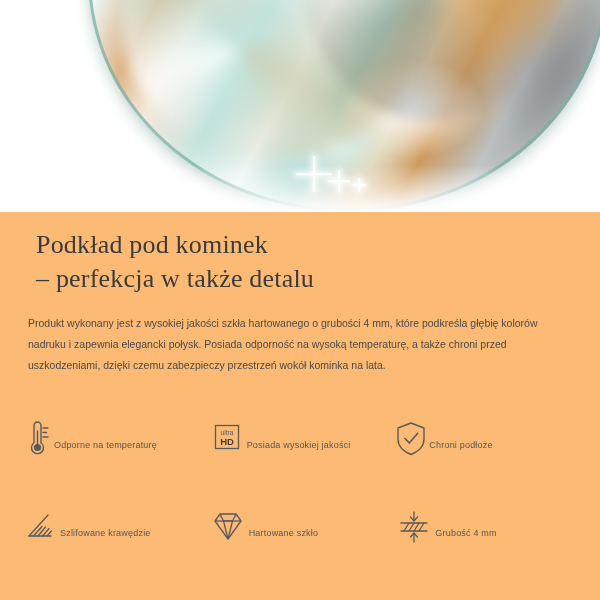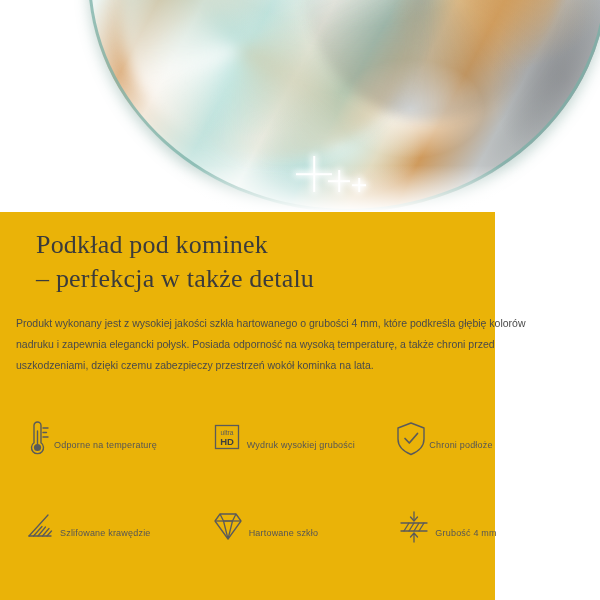--- a/index.html
+++ b/index.html
@@ -4,22 +4,22 @@
 <style>
   * { box-sizing: border-box; margin: 0; padding: 0; }
   html, body {
     width: 600px; height: 600px;
     background: #ffffff;
     font-family: "Liberation Sans", sans-serif;
     overflow: hidden;
   }
   .page {
     position: relative;
-    width: 495px; height: 600px;
-    background: #eab308;
+    width: 600px; height: 600px;
+    background: #fdba74;
   }
 
   
   .hero {
     position: absolute;
     top: 0; left: 0;
     width: 600px; height: 212px;
     overflow: hidden;
     background: #ffffff;
   }
@@ -122,21 +122,21 @@
     font-family: "Liberation Serif", serif;
     font-size: 26px;
     line-height: 1.32;
     color: #3b3b3b;
     font-weight: 400;
     padding: 16px 36px 0 36px;
     letter-spacing: 0.2px;
   }
   .headline .l2 { display: block; }
   .body-copy {
-    padding: 16px 36px 0 16px;
+    padding: 16px 36px 0 28px;
     font-size: 10.5px;
     line-height: 2.0;
     color: #4a4a4a;
   }
   .body-copy p { margin: 0; }
 
   
   .features {
     position: absolute;
     left: 0; top: 392px;
@@ -213,21 +213,21 @@
     </div>
 
     <div class="feature">
       <div class="icon-wrap">
         <svg width="40" height="36" viewBox="0 0 40 36">
           <rect x="8.5" y="4.5" width="23" height="23" fill="none" stroke="#5a5a5a" stroke-width="1.3"></rect>
           <text x="20" y="14" text-anchor="middle" font-family="Liberation Sans, sans-serif" font-size="6.6" fill="#5a5a5a">ultra</text>
           <text x="20" y="24" text-anchor="middle" font-family="Liberation Sans, sans-serif" font-size="9.5" font-weight="bold" fill="#3f3f3f">HD</text>
         </svg>
       </div>
-      <div class="caption">Wydruk wysokiej grubości</div>
+      <div class="caption">Posiada wysokiej jakości</div>
     </div>
 
     <div class="feature">
       <div class="icon-wrap">
         <svg width="36" height="40" viewBox="0 0 36 40">
           <path d="M18 4 L31 9 V20 C31 27.5 25.5 32.5 18 35.5 C10.5 32.5 5 27.5 5 20 V9 Z" fill="none" stroke="#5a5a5a" stroke-width="1.4" stroke-linejoin="round"></path>
           <path d="M12 19.5 L16.3 24 L24.5 14.5" fill="none" stroke="#5a5a5a" stroke-width="1.7" stroke-linecap="round" stroke-linejoin="round"></path>
         </svg>
       </div>
       <div class="caption">Chroni podłoże</div>

